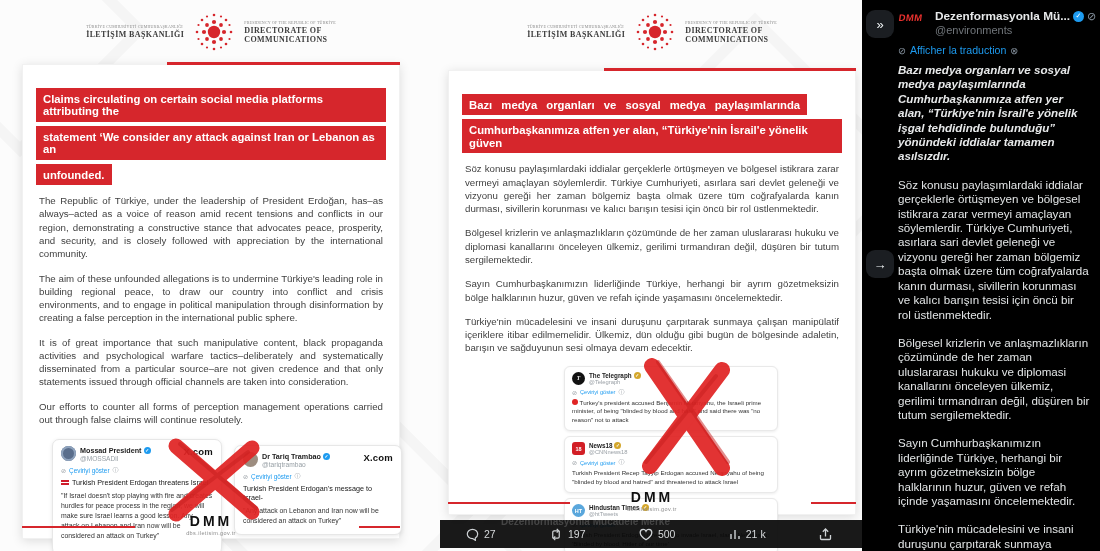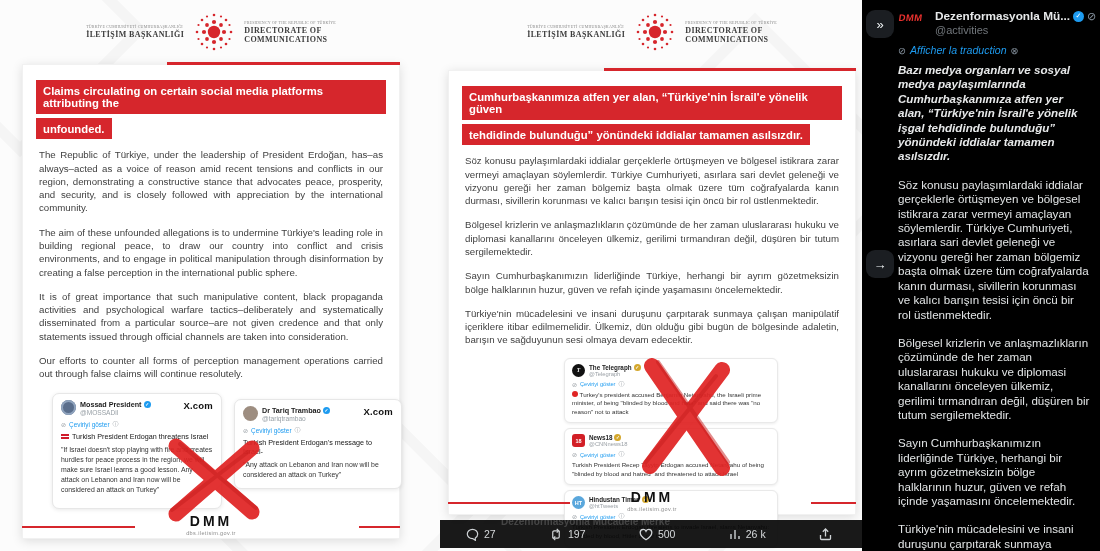--- a/index.html
+++ b/index.html
@@ -24,21 +24,21 @@
   .doc-logo { width:42px; height:42px; flex:none; }
 
   .card { position:absolute; left:8px; right:8px; background:#fff; border:1px solid #f1f1f1;
     box-shadow:0 2px 10px rgba(0,0,0,.13); padding:15px 13px 26px; }
   .page-en .card { top:64px; bottom:12px; }
   .page-tr .card { top:70px; bottom:36px; }
   .card::before { content:""; position:absolute; top:-3px; right:-1px; width:62%; height:3px; background:var(--red); }
   .accent-bl { position:absolute; bottom:10px; left:-1px; width:30%; height:2px; background:var(--red); }
   .accent-br { position:absolute; bottom:10px; right:-1px; width:11%; height:2px; background:var(--red); }
 
-  .banner { margin-bottom:9px; }
+  .banner { margin-bottom:9px;margin-top:8px; }
   .banner-line { display:table; background:var(--red); color:#fff; font-weight:700;
     font-size:11.3px; line-height:1.1; padding:5px 7px 4px; margin-bottom:4px; }
   .banner-line.stretch { word-spacing:6px; }
 
   .para { font-size:9.7px; line-height:1.37; color:#414141; text-align:justify; margin:0 3px 11px; }
 
   
   .tweets-en { position:relative; height:132px; margin-top:0; }
   .tw-card { position:absolute; background:#fff; border:1px solid #e7e7e7; border-radius:7px;
     box-shadow:0 1px 4px rgba(0,0,0,.09); padding:6px 8px; }
@@ -106,21 +106,21 @@
   .sb-avatar { width:30px; height:22px; margin-top:3px; flex:none; color:#e8312e; font-weight:800; font-size:9.5px;
     letter-spacing:.3px; transform:skewX(-8deg); }
   .sb-names { flex:1; min-width:0; }
   .sb-name-row { display:flex; align-items:center; gap:3px; }
   .sb-name { color:#e7e9ea; font-weight:700; font-size:11.8px; white-space:nowrap; }
   .vbadge { width:11px; height:11px; border-radius:50%; background:#1d9bf0; color:#fff; font-size:7px;
     display:inline-flex; align-items:center; justify-content:center; flex:none; }
   .grok-ic { color:#8b98a5; font-size:11px; line-height:1; }
   .sb-handle { color:#71767b; font-size:11px; margin-top:1px; }
   .sb-translate { display:flex; align-items:center; gap:4px; margin-top:8px; }
-  .sb-translate .lbl { color:#1d9bf0; font-size:10.6px;font-style:italic; }
+  .sb-translate .lbl { color:#1d9bf0; font-size:10.6px; }
   .sb-translate .ic { color:#8b98a5; font-size:9.5px; }
   .sb-headline { margin-top:7px; color:#e7e9ea; font-weight:700; font-size:11.6px; line-height:14.4px;font-style:italic; }
   .sb-para { margin-top:14px; color:#e2e5e6; font-size:11.6px; line-height:14.4px; }
 
   :root { --red:#d6262c; }
 </style>
 </head>
 <body>
 
 <div class="stage">
@@ -175,20 +175,21 @@
         <div class="hdr-block hdr-right">
           <div class="hdr-small">PRESIDENCY OF THE REPUBLIC OF TÜRKİYE</div>
           <div class="hdr-main"><span>DIRECTORATE OF</span><br>
           <span>COMMUNICATIONS</span></div>
         </div>
       </div>
 
       <div class="card">
         <div class="banner">
           <div class="banner-line">Claims circulating on certain social media platforms attributing the</div>
+          <div class="banner-line">statement ‘We consider any attack against Iran or Lebanon as an</div>
           <div class="banner-line">unfounded.</div>
         </div>
         <p class="para">The Republic of Türkiye, under the leadership of President Erdoğan, has–as always–acted as a voice of reason amid recent tensions and conflicts in our region, demonstrating a constructive stance that advocates peace, prosperity, and security, and is closely followed with appreciation by the international community.</p>
         <p class="para">The aim of these unfounded allegations is to undermine Türkiye's leading role in building regional peace, to draw our country into conflict and crisis environments, and to engage in political manipulation through disinformation by creating a false perception in the international public sphere.</p>
         <p class="para">It is of great importance that such manipulative content, black propaganda activities and psychological warfare tactics–deliberately and systematically disseminated from a particular source–are not given credence and that only statements issued through official channels are taken into consideration.</p>
         <p class="para">Our efforts to counter all forms of perception management operations carried out through false claims will continue resolutely.</p>
 
         <div class="tweets-en">
           <div class="tw-card tw-a">
             <div class="tw-head">
@@ -295,22 +296,22 @@
         </svg>
         <div class="hdr-block hdr-right">
           <div class="hdr-small">PRESIDENCY OF THE REPUBLIC OF TÜRKİYE</div>
           <div class="hdr-main"><span>DIRECTORATE OF</span><br>
           <span>COMMUNICATIONS</span></div>
         </div>
       </div>
 
       <div class="card">
         <div class="banner">
+          <div class="banner-line stretch">Bazı medya organları ve sosyal medya paylaşımlarında</div>
           <div class="banner-line">Cumhurbaşkanımıza atfen yer alan, “Türkiye'nin İsrail'e yönelik güven</div>
-          <div class="banner-line">tehdidinde bulunduğu” yönündeki iddialar tamamen asılsızdır.</div>
         </div>
         <p class="para">Söz konusu paylaşımlardaki iddialar gerçeklerle örtüşmeyen ve bölgesel istikrara zarar vermeyi amaçlayan söylemlerdir. Türkiye Cumhuriyeti, asırlara sari devlet geleneği ve vizyonu gereği her zaman bölgemiz başta olmak üzere tüm coğrafyalarda kanın durması, sivillerin korunması ve kalıcı barışın tesisi için öncü bir rol üstlenmektedir.</p>
         <p class="para">Bölgesel krizlerin ve anlaşmazlıkların çözümünde de her zaman uluslararası hukuku ve diplomasi kanallarını önceleyen ülkemiz, gerilimi tırmandıran değil, düşüren bir tutum sergilemektedir.</p>
         <p class="para">Sayın Cumhurbaşkanımızın liderliğinde Türkiye, herhangi bir ayrım gözetmeksizin bölge halklarının huzur, güven ve refah içinde yaşamasını öncelemektedir.</p>
         <p class="para">Türkiye'nin mücadelesini ve insani duruşunu çarpıtarak sunmaya çalışan manipülatif içeriklere itibar edilmemelidir. Ülkemiz, dün olduğu gibi bugün de bölgesinde adaletin, barışın ve sağduyunun sesi olmaya devam edecektir.</p>
 
         <div class="tweets-tr">
           <div class="twr-card">
             <div class="twr-head">
               <div class="twr-avatar av-telegraph">T</div>
@@ -417,21 +418,21 @@
       <span>500</span>
     </div>
     <div class="eg">
       <svg width="12" height="12" viewBox="0 0 12 12">
           <g stroke="#cfd3d6" stroke-width="1.4">
             <line x1="2" y1="11" x2="2" y2="6"></line>
             <line x1="6" y1="11" x2="6" y2="2"></line>
             <line x1="10" y1="11" x2="10" y2="8"></line>
           </g>
         </svg>
-      <span>26 k</span>
+      <span>21 k</span>
     </div>
     <div class="eg">
       <svg width="13" height="13" viewBox="0 0 13 13">
           <g fill="none" stroke="#cfd3d6" stroke-width="1.3">
             <path d="M6.5 8.5V1.5"></path>
             <path d="M3.8 3.8L6.5 1l2.7 2.8"></path>
             <path d="M1.5 7v3.5a1 1 0 0 0 1 1h8a1 1 0 0 0 1-1V7"></path>
           </g>
         </svg>
     </div>
@@ -444,21 +445,21 @@
     <div class="sb-content">
       <div class="sb-head">
         <div class="sb-avatar">DMM</div>
         <div class="sb-names">
           <div class="sb-name-row">
             <span class="sb-name">Dezenformasyonla Mü...</span>
             <span class="vbadge">✓</span>
             <span class="grok-ic">⊘</span>
 
           </div>
-          <div class="sb-handle">@activities</div>
+          <div class="sb-handle">@environments</div>
         </div>
       </div>
 
       <div class="sb-translate">
         <span class="ic">⊘</span>
         <span class="lbl">Afficher la traduction</span>
         <span class="ic">⊗</span>
       </div>
 
       <div class="sb-headline">Bazı medya organları ve sosyal medya paylaşımlarında Cumhurbaşkanımıza atfen yer alan, “Türkiye'nin İsrail'e yönelik işgal tehdidinde bulunduğu” yönündeki iddialar tamamen asılsızdır.</div>

